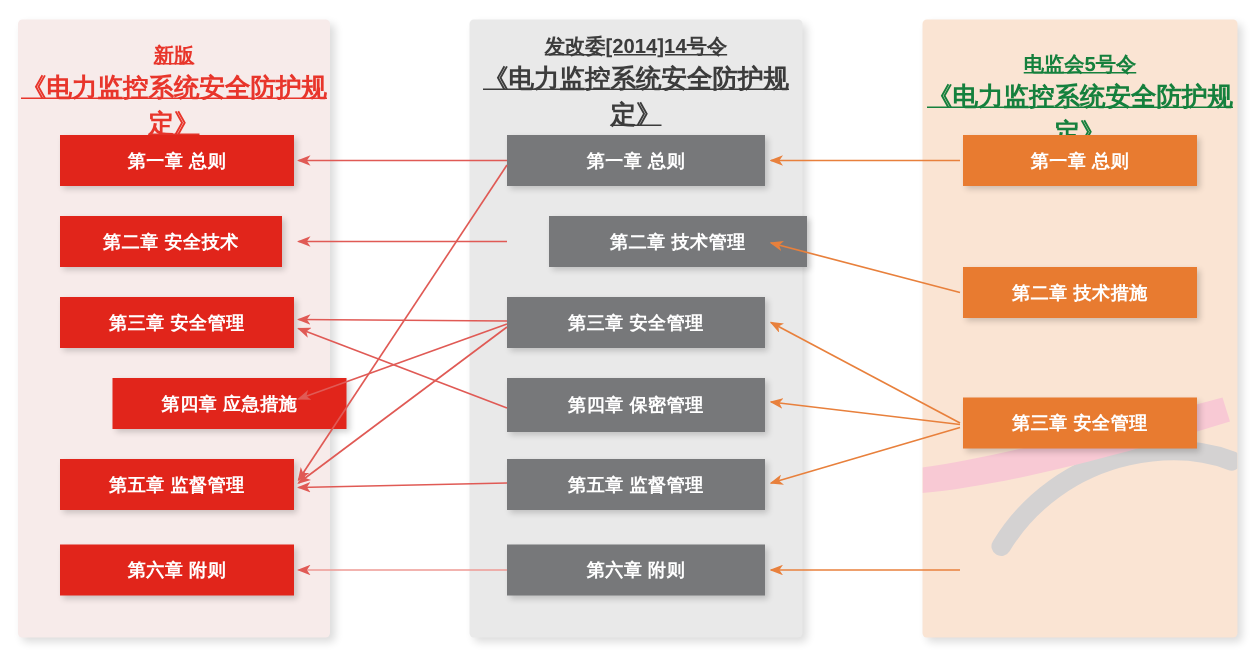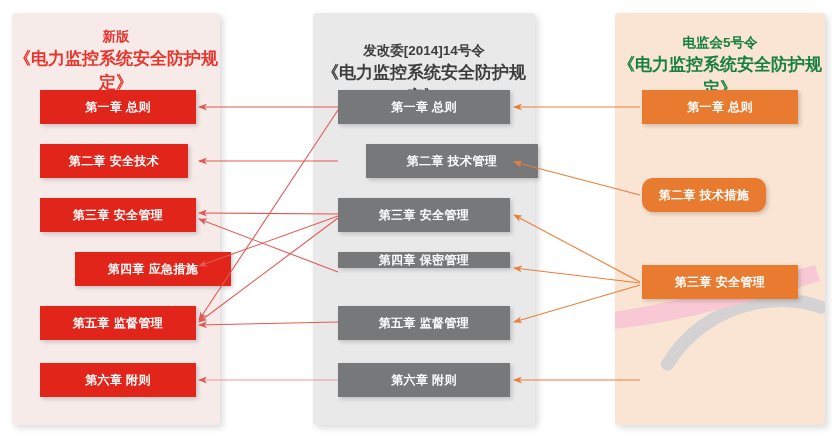--- a/index.html
+++ b/index.html
@@ -4,21 +4,21 @@
 <style>
   html,body{margin:0;padding:0;background:#ffffff;}
   body{width:840px;height:437px;overflow:hidden;
        font-family:"Liberation Sans","DejaVu Sans",sans-serif;}
   #stage{position:relative;width:840px;height:437px;}
 
   .panel{position:absolute;border-radius:3px;}
   .panel-shadow{box-shadow:3px 3px 6px rgba(0,0,0,0.14);}
 
   .panel-title{position:absolute;left:0;right:0;text-align:center;
-               font-weight:bold;line-height:1.45;}
+               font-weight:bold;line-height:1.45;text-decoration:underline;}
   .panel-title .l1{font-size:13.5px;display:block;}
   .panel-title .l2{font-size:17px;display:block;}
 
   .box{position:absolute;display:flex;align-items:center;justify-content:center;
        color:#ffffff;font-weight:bold;font-size:12px;letter-spacing:.4px;
        box-shadow:2px 2px 4px rgba(0,0,0,0.18);}
 
   #links{position:absolute;left:0;top:0;width:840px;height:437px;
          pointer-events:none;}
 
@@ -49,35 +49,35 @@
     </div>
     <div class="box" style="left:28px;top:293px;width:156px;height:34px;background:#E1251B;">
       <span>第五章 监督管理</span>
     </div>
     <div class="box" style="left:28px;top:350px;width:156px;height:34px;background:#E1251B;">
       <span>第六章 附则</span>
     </div>
   </div>
 
   <div class="panel panel-shadow" style="left:313px;top:13px;width:222px;height:412px;background:#E9E9E9;">
-    <div class="panel-title" style="top:28px;color:#3C3C3C;">
+    <div class="panel-title" style="top:8px;color:#3C3C3C;">
       <span class="l1">发改委[2014]14号令</span>
       <span class="l2">《电力监控系统安全防护规定》</span>
     </div>
 
     <div class="box" style="left:25px;top:77px;width:172px;height:34px;background:#77787A;">
       <span>第一章 总则</span>
     </div>
     <div class="box" style="left:25px;top:131px;width:172px;height:34px;background:#77787A;margin-left:28px;">
       <span>第二章 技术管理</span>
     </div>
     <div class="box" style="left:25px;top:185px;width:172px;height:34px;background:#77787A;">
       <span>第三章 安全管理</span>
     </div>
-    <div class="box" style="left:25px;top:239px;width:172px;height:16px;background:#77787A;">
+    <div class="box" style="left:25px;top:239px;width:172px;height:36px;background:#77787A;">
       <span>第四章 保密管理</span>
     </div>
     <div class="box" style="left:25px;top:293px;width:172px;height:34px;background:#77787A;">
       <span>第五章 监督管理</span>
     </div>
     <div class="box" style="left:25px;top:350px;width:172px;height:34px;background:#77787A;">
       <span>第六章 附则</span>
     </div>
   </div>
 
@@ -89,21 +89,21 @@
     </svg>
 
     <div class="panel-title" style="top:20px;color:#15803d;">
       <span class="l1">电监会5号令</span>
       <span class="l2">《电力监控系统安全防护规定》</span>
     </div>
 
     <div class="box" style="left:27px;top:77px;width:156px;height:34px;background:#E87B30;">
       <span>第一章 总则</span>
     </div>
-    <div class="box" style="left:27px;top:165px;width:124px;height:34px;background:#E87B30;border-radius:11px;">
+    <div class="box" style="left:27px;top:165px;width:156px;height:34px;background:#E87B30;">
       <span>第二章 技术措施</span>
     </div>
     <div class="box" style="left:27px;top:252px;width:156px;height:34px;background:#E87B30;">
       <span>第三章 安全管理</span>
     </div>
   </div>
 
   <svg id="links" viewBox="0 0 840 437">
     <defs>
       <marker id="ar-red" markerWidth="9" markerHeight="7" refX="8" refY="3.5" orient="auto" markerUnits="userSpaceOnUse">

